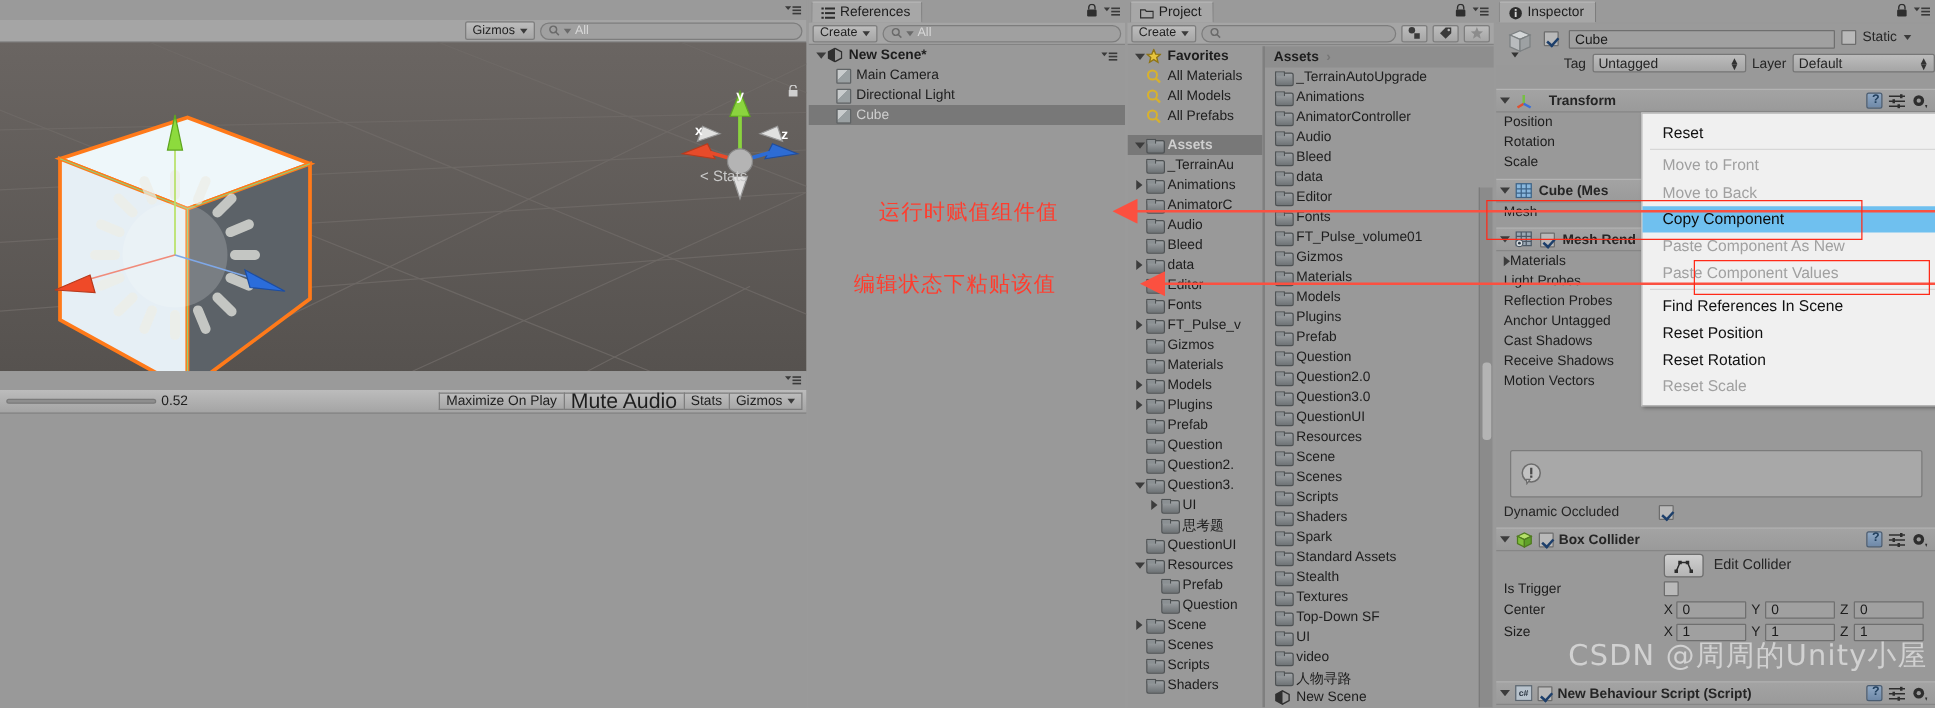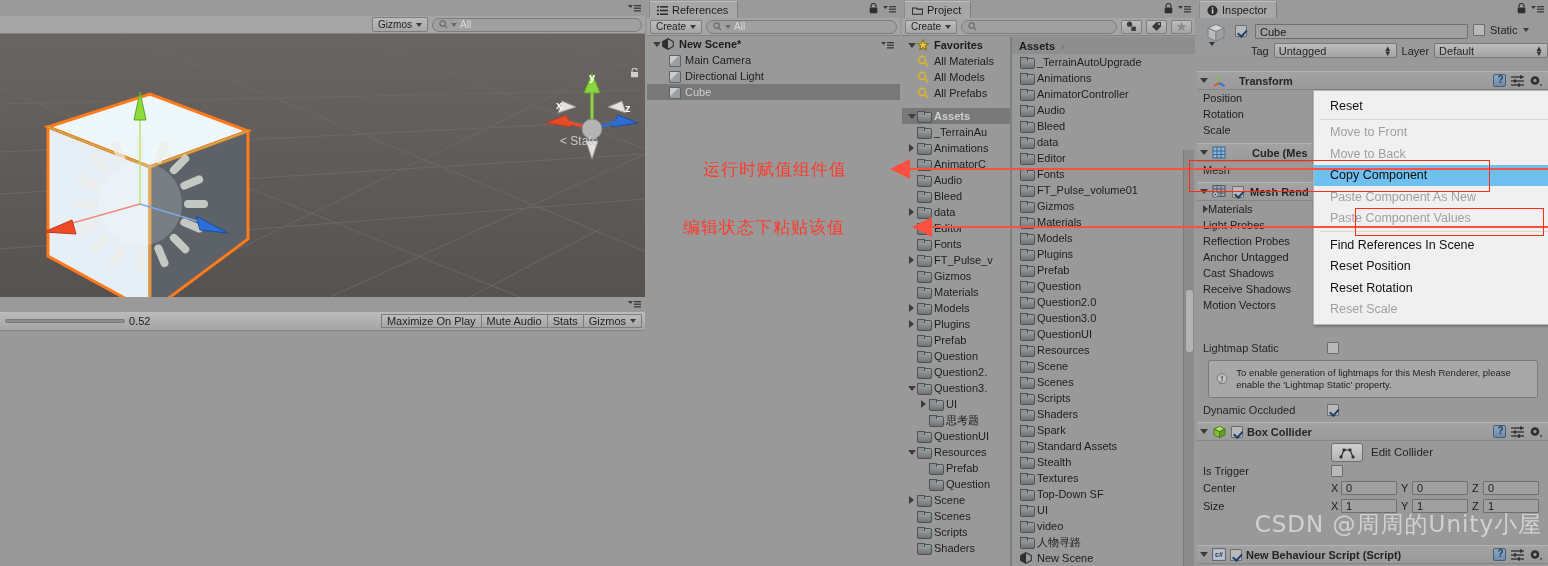--- a/index.html
+++ b/index.html
@@ -241,21 +241,21 @@
       </div>
     </div>
     <div class="toolrow" style="height:19px;background:linear-gradient(#bcbcbc,#a4a4a4);">
       <div style="width:120px;height:4px;background:#8e8e8e;border:1px solid #7a7a7a;border-radius:2px;margin-left:2px;"></div>
       <span style="font-size:11px;color:#1d1d1d;">0.52</span>
       <div style="flex:1"></div>
       <div class="minibtn" style="border-radius:0;border-right:0;">
           <span style="font-size:11px">Maximize On Play</span>
         </div>
       <div class="minibtn" style="border-radius:0;border-right:0;margin-left:-4px;">
-          <span style="font-size:11px">Mute Audio</span>
+          <span style="font-size:17px">Mute Audio</span>
         </div>
       <div class="minibtn" style="border-radius:0;border-right:0;margin-left:-4px;">
           <span style="font-size:11px">Stats</span>
         </div>
       <div class="minibtn" style="border-radius:0;margin-left:-4px;">
           <span style="font-size:11px">Gizmos</span>
            <span class="caret"></span>
         </div>
     </div>
 
@@ -1003,21 +1003,21 @@
         <span class="tw">
             <i></i>
           </span>
         <svg width="14" height="13" viewBox="0 0 14 13">
           <rect x="1" y="1" width="12" height="11" fill="#89b7dd" stroke="#3d6387"></rect>
           <line x1="5" y1="1" x2="5" y2="12" stroke="#3d6387"></line>
           <line x1="9" y1="1" x2="9" y2="12" stroke="#3d6387"></line>
           <line x1="1" y1="5" x2="13" y2="5" stroke="#3d6387"></line>
           <line x1="1" y1="8.5" x2="13" y2="8.5" stroke="#3d6387"></line>
         </svg>
-        <span style="margin-left:22px;">Cube (Mes</span>
+        <span style="margin-left:1px;">Cube (Mes</span>
       </div>
       <div class="insp-row">
         <span class="insp-label">Mesh</span>
       </div>
     </div>
 
     <div style="position:absolute;left:0;top:182px;width:351px;">
       <div class="comp-head">
         <span class="tw">
             <i></i>
@@ -1061,33 +1061,28 @@
             <span class="tw"></span>
             <span>Receive Shadows</span>
           </div>
           <div class="insp-row">
             <span class="tw"></span>
             <span>Motion Vectors</span>
           </div>
         </div>
     </div>
 
-    <div style="position:absolute;left:0;top:339px;width:351px;height:18px;display:flex;align-items:center;">
-      <span style="margin-left:6px;width:124px;">Lightmap Static</span>
-      <span class="cb"></span>
-    </div>
     <div style="position:absolute;left:11px;top:360px;width:330px;height:38px;background:#a8a8a8;
                 border:1px solid #7b7b7b;border-radius:2px;display:flex;align-items:center;padding:0 7px;gap:8px;">
       <svg width="18" height="18" viewBox="0 0 18 18">
         <circle cx="9" cy="8.4" r="7.2" fill="#c2c2c2" stroke="#6d6d6d" stroke-width="1.2"></circle>
         <rect x="8.1" y="4.2" width="1.8" height="5.3" fill="#4a4a4a"></rect>
         <rect x="8.1" y="10.4" width="1.8" height="1.8" fill="#4a4a4a"></rect>
         <polygon points="5,13.5 8,13.5 5.5,17" fill="#c2c2c2" stroke="#6d6d6d" stroke-width="1"></polygon>
       </svg>
-      <span style="font-size:9.5px;line-height:12px;color:#1e1e1e;">To enable generation of lightmaps for this Mesh Renderer, please enable the 'Lightmap Static' property.</span>
     </div>
     <div style="position:absolute;left:0;top:401px;width:351px;height:18px;display:flex;align-items:center;">
       <span style="margin-left:6px;width:124px;">Dynamic Occluded</span>
       <span class="cb on"></span>
     </div>
 
     <div style="position:absolute;left:0;top:422px;width:351px;">
       <div class="comp-head">
         <span class="tw">
             <i></i>

